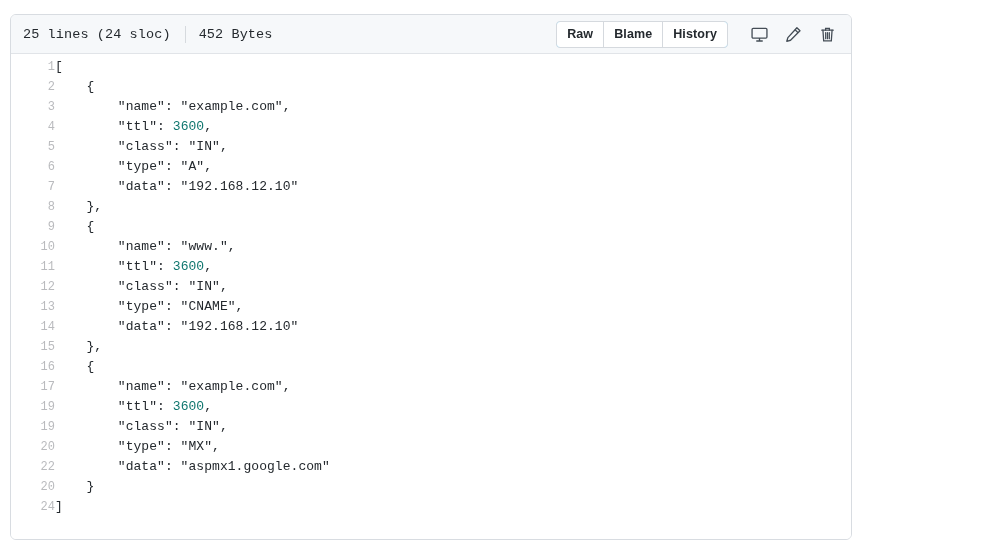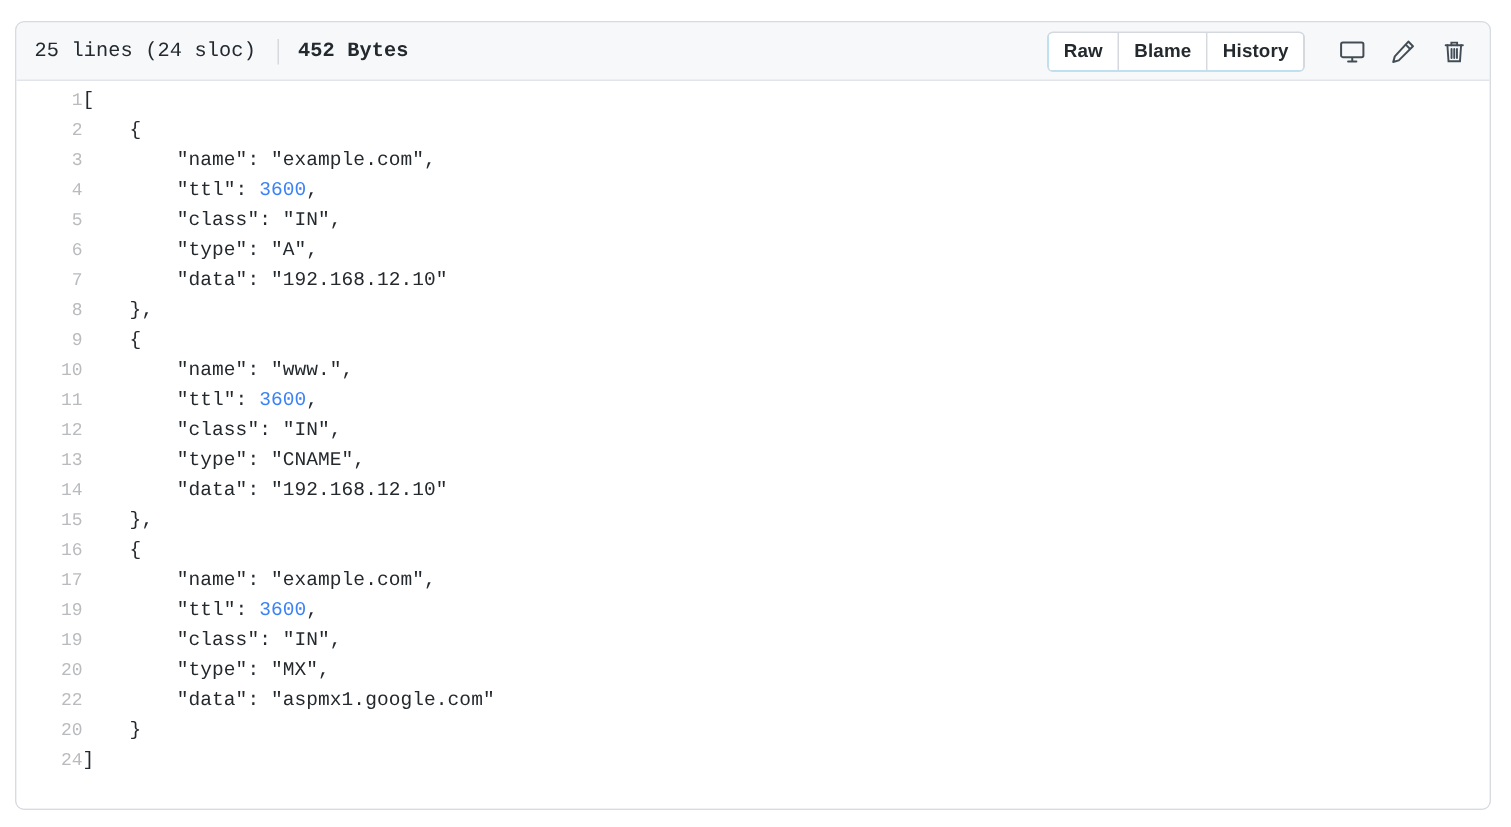--- a/index.html
+++ b/index.html
@@ -12,21 +12,21 @@
   }
   body {
     font-family: "Liberation Sans", sans-serif;
     -webkit-font-smoothing: antialiased;
   }
 
   .file-box {
     position: absolute;
     left: 10px;
     top: 14px;
-    width: 984px;
+    width: 842px;
     height: 526px;
     border: 1px solid #d8dce1;
     border-radius: 6px;
     background: #ffffff;
     box-sizing: border-box;
     overflow: hidden;
   }
 
   
   .file-header {
@@ -49,21 +49,21 @@
     white-space: nowrap;
   }
   .meta-lines { letter-spacing: 0.1px; }
   .meta-divider {
     display: inline-block;
     width: 1px;
     height: 17px;
     background: #d6dade;
     margin: 0 13px 0 14px;
   }
-  .meta-size { letter-spacing: 0.1px; font-weight: bold; }
+  .meta-size { letter-spacing: 0.1px; }
 
   .header-right {
     margin-left: auto;
     display: flex;
     align-items: center;
   }
 
   .btn-group {
     display: flex;
     align-items: stretch;
@@ -144,21 +144,21 @@
     height: 20px;
     white-space: pre;
     color: #24292e;
     font-size: 13px;
     letter-spacing: 0.05px;
   }
 
   .tok-punc   { color: #24292e; }
   .tok-key    { color: #24292e; }
   .tok-str    { color: #24292e; }
-  .tok-num    { color: #3b82f6; text-align: right; }
+  .tok-num    { color: #0f766e; text-align: right; }
 </style>
 </head>
 <body>
 
 <div class="file-box">
 
   <div class="file-header">
 
     <div class="file-meta">
       <span class="meta-lines">25 lines (24 sloc)</span>

